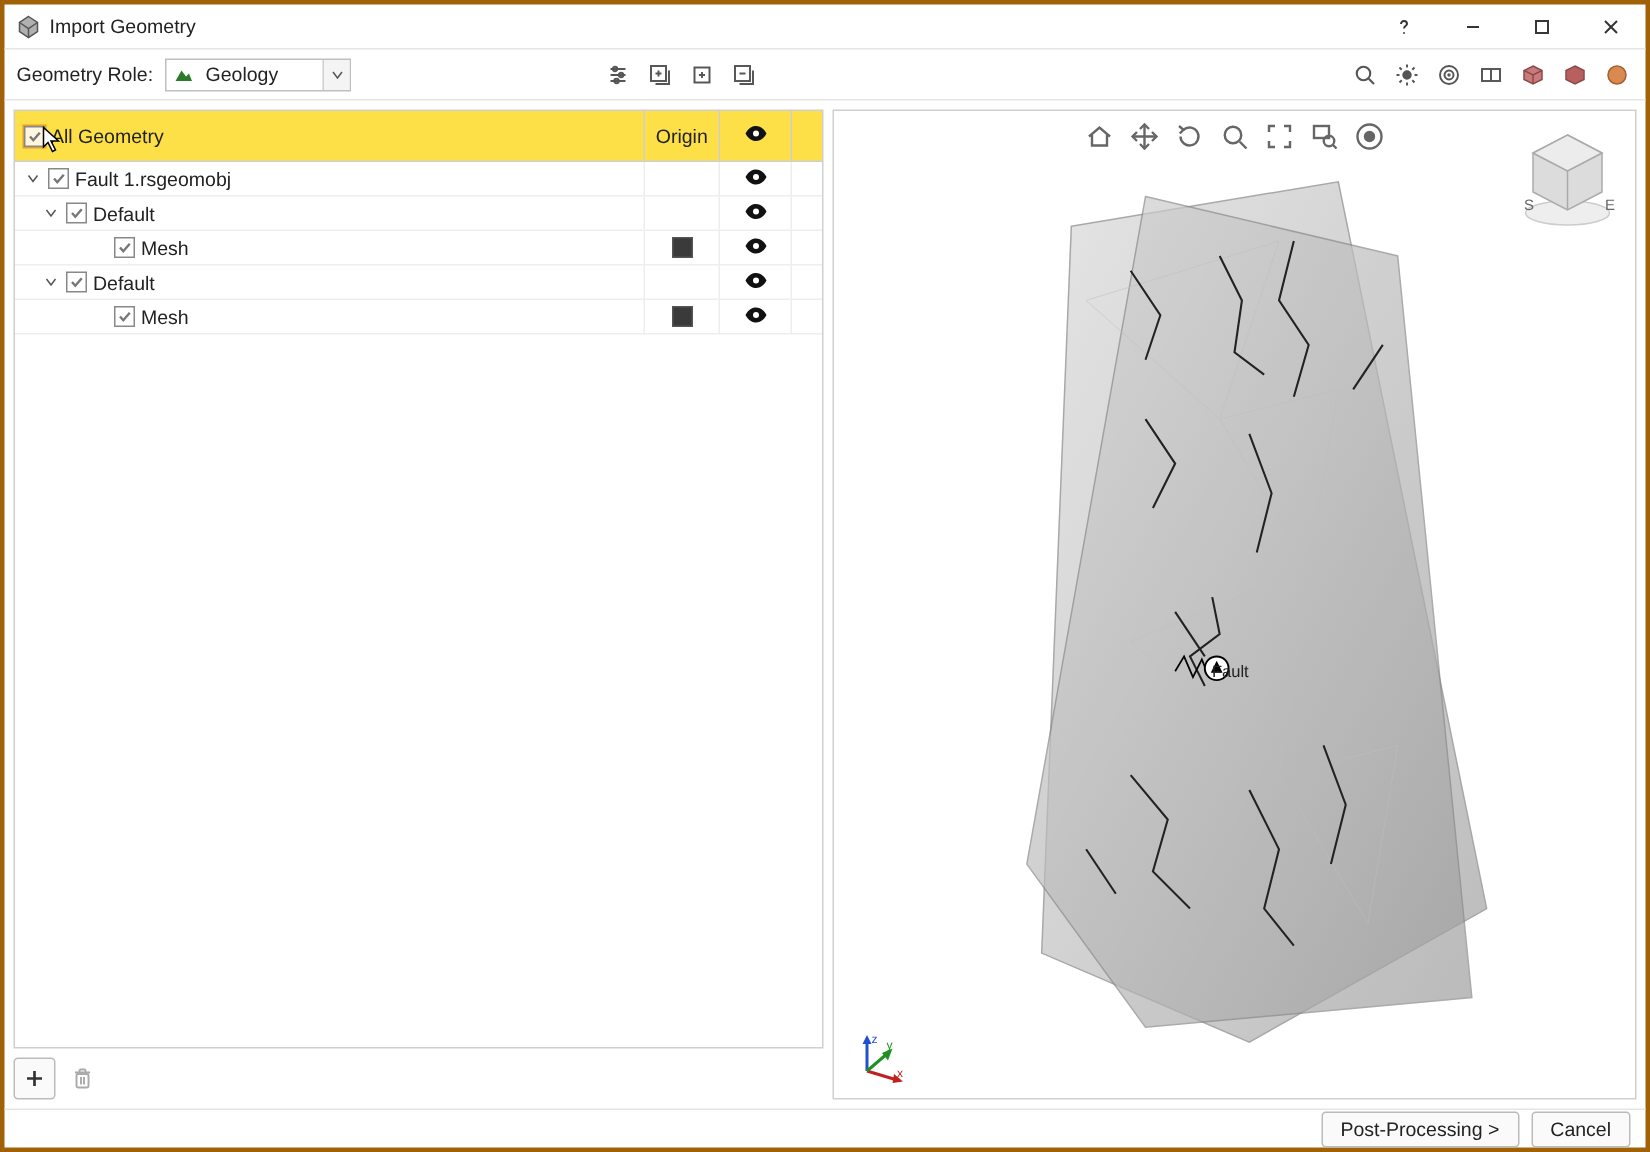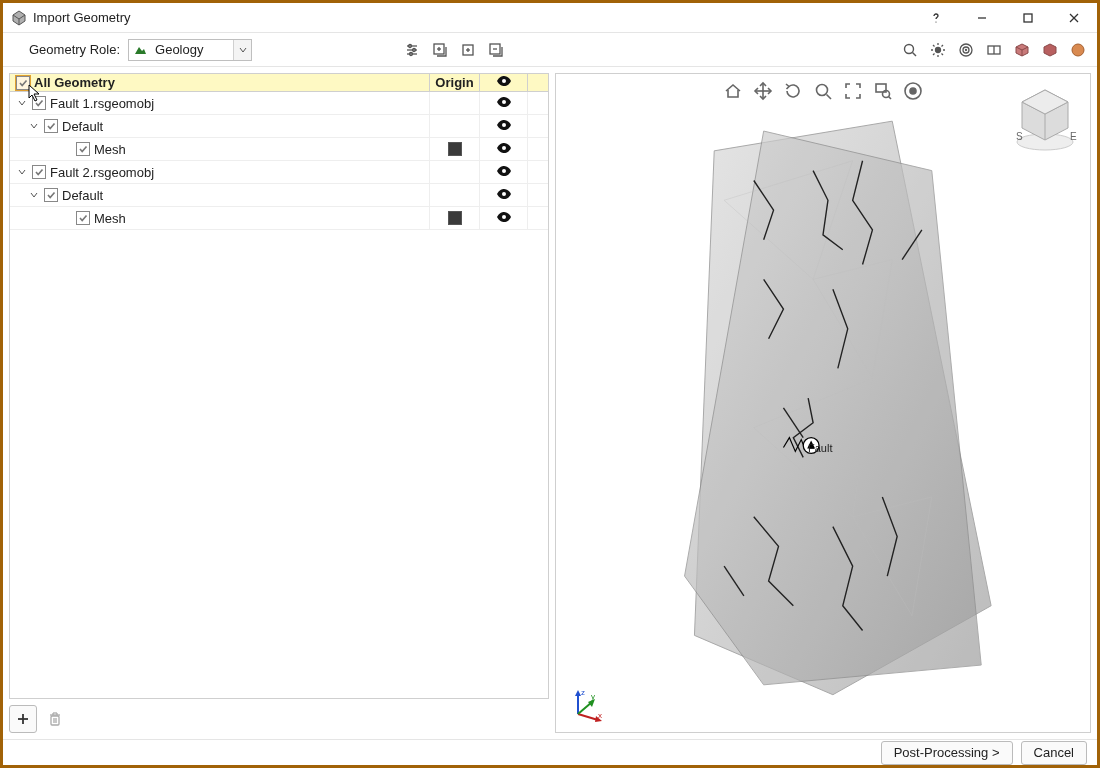--- a/index.html
+++ b/index.html
@@ -7,33 +7,33 @@
   .window { width:1100px; height:768px; border:3px solid #a16207; display:flex; flex-direction:column; background:#fff; }
   
   .titlebar { height:30px; display:flex; align-items:center; padding:0 0 0 8px; border-bottom:1px solid #e5e5e5; }
   .titlebar .app-icon { width:16px; height:16px; margin-right:6px; }
   .titlebar .title { flex:0 0 auto; }
   .titlebar .spacer { flex:1; }
   .titlebar .winbtn { width:46px; height:30px; display:flex; align-items:center; justify-content:center; }
   .titlebar .winbtn svg { stroke:#333; }
   
   .toolbar { height:34px; display:flex; align-items:center; padding:0 8px; gap:6px; border-bottom:1px solid #e5e5e5; }
-  .toolbar .label { margin-right:2px;margin-left:18px; }
+  .toolbar .label { margin-right:2px; }
   .combo { display:flex; align-items:center; border:1px solid #bfbfbf; height:22px; background:#fff; }
   .combo .combo-icon { width:22px; display:flex; align-items:center; justify-content:center; }
   .combo .combo-text { padding:0 30px 0 4px; }
   .combo .combo-arrow { width:18px; display:flex; align-items:center; justify-content:center; border-left:1px solid #d0d0d0; height:100%; background:#f4f4f4;}
   .toolbar .flex { flex:1; }
   .iconbtn { width:22px; height:22px; display:flex; align-items:center; justify-content:center; border-radius:2px; }
   .iconbtn svg { stroke:#555; fill:none; }
   
   .main { flex:1; display:flex; min-height:0; padding:6px; gap:6px; }
   .panel-left { width:540px; display:flex; flex-direction:column; }
   .tree-container { flex:1; border:1px solid #cfcfcf; background:#fff; overflow:auto; }
-  .tree-header { display:flex; background:#fef9c3; border-bottom:1px solid #cfcfcf; height:18px; align-items:stretch;font-weight:bold; }
+  .tree-header { display:flex; background:#fde047; border-bottom:1px solid #cfcfcf; height:34px; align-items:stretch; }
   .col-name { flex:1; display:flex; align-items:center; padding-left:6px; border-right:1px solid #cfcfcf; }
   .col-color { width:50px; display:flex; align-items:center; justify-content:center; border-right:1px solid #cfcfcf; }
   .col-vis { width:48px; display:flex; align-items:center; justify-content:center; border-right:1px solid #cfcfcf;}
   .col-pad { width:20px; }
   .tree-row { display:flex; height:23px; align-items:stretch; border-bottom:1px solid #eee;text-align:center; }
   .tree-row .cell-name { flex:1; display:flex; align-items:center; gap:4px; border-right:1px solid #eee;}
   .tree-row .cell-color { width:50px; display:flex; align-items:center; justify-content:center; border-right:1px solid #eee;}
   .tree-row .cell-vis { width:48px; display:flex; align-items:center; justify-content:center; border-right:1px solid #eee;}
   .tree-row .cell-pad { width:20px; }
   .expander { width:12px; height:12px; display:flex; align-items:center; justify-content:center; }
@@ -291,43 +291,20 @@
             </div>
           <div class="cell-vis">
               <span class="eye"><svg width="16" height="12" viewBox="0 0 16 12">
                   <path d="M1 6c2-4 5-5 7-5s5 1 7 5c-2 4-5 5-7 5s-5-1-7-5z" fill="#111"></path>
                   <circle cx="8" cy="6" r="2" fill="#fff"></circle>
                 </svg></span>
             </div>
           <div class="cell-pad"></div>
         </div>
 
-        <div class="tree-row">
-          <div class="cell-name indent-0">
-            <span class="expander">
-                <svg width="10" height="10" viewBox="0 0 10 10">
-                  <polyline points="2,3 5,7 8,3" fill="none" stroke="#555"></polyline>
-                </svg>
-              </span>
-            <span class="check">
-                <svg width="10" height="10" viewBox="0 0 10 10" fill="none" stroke-width="1.6">
-                  <polyline points="2,5 4.2,7.5 8.5,2.5"></polyline>
-                </svg>
-              </span>
-            <span>Fault 2.rsgeomobj</span>
-          </div>
-          <div class="cell-color"></div>
-          <div class="cell-vis">
-              <span class="eye"><svg width="16" height="12" viewBox="0 0 16 12">
-                  <path d="M1 6c2-4 5-5 7-5s5 1 7 5c-2 4-5 5-7 5s-5-1-7-5z" fill="#111"></path>
-                  <circle cx="8" cy="6" r="2" fill="#fff"></circle>
-                </svg></span>
-            </div>
-          <div class="cell-pad"></div>
-        </div>
 
         <div class="tree-row">
           <div class="cell-name indent-1">
             <span class="expander">
                 <svg width="10" height="10" viewBox="0 0 10 10">
                   <polyline points="2,3 5,7 8,3" fill="none" stroke="#555"></polyline>
                 </svg>
               </span>
             <span class="check">
                 <svg width="10" height="10" viewBox="0 0 10 10" fill="none" stroke-width="1.6">

